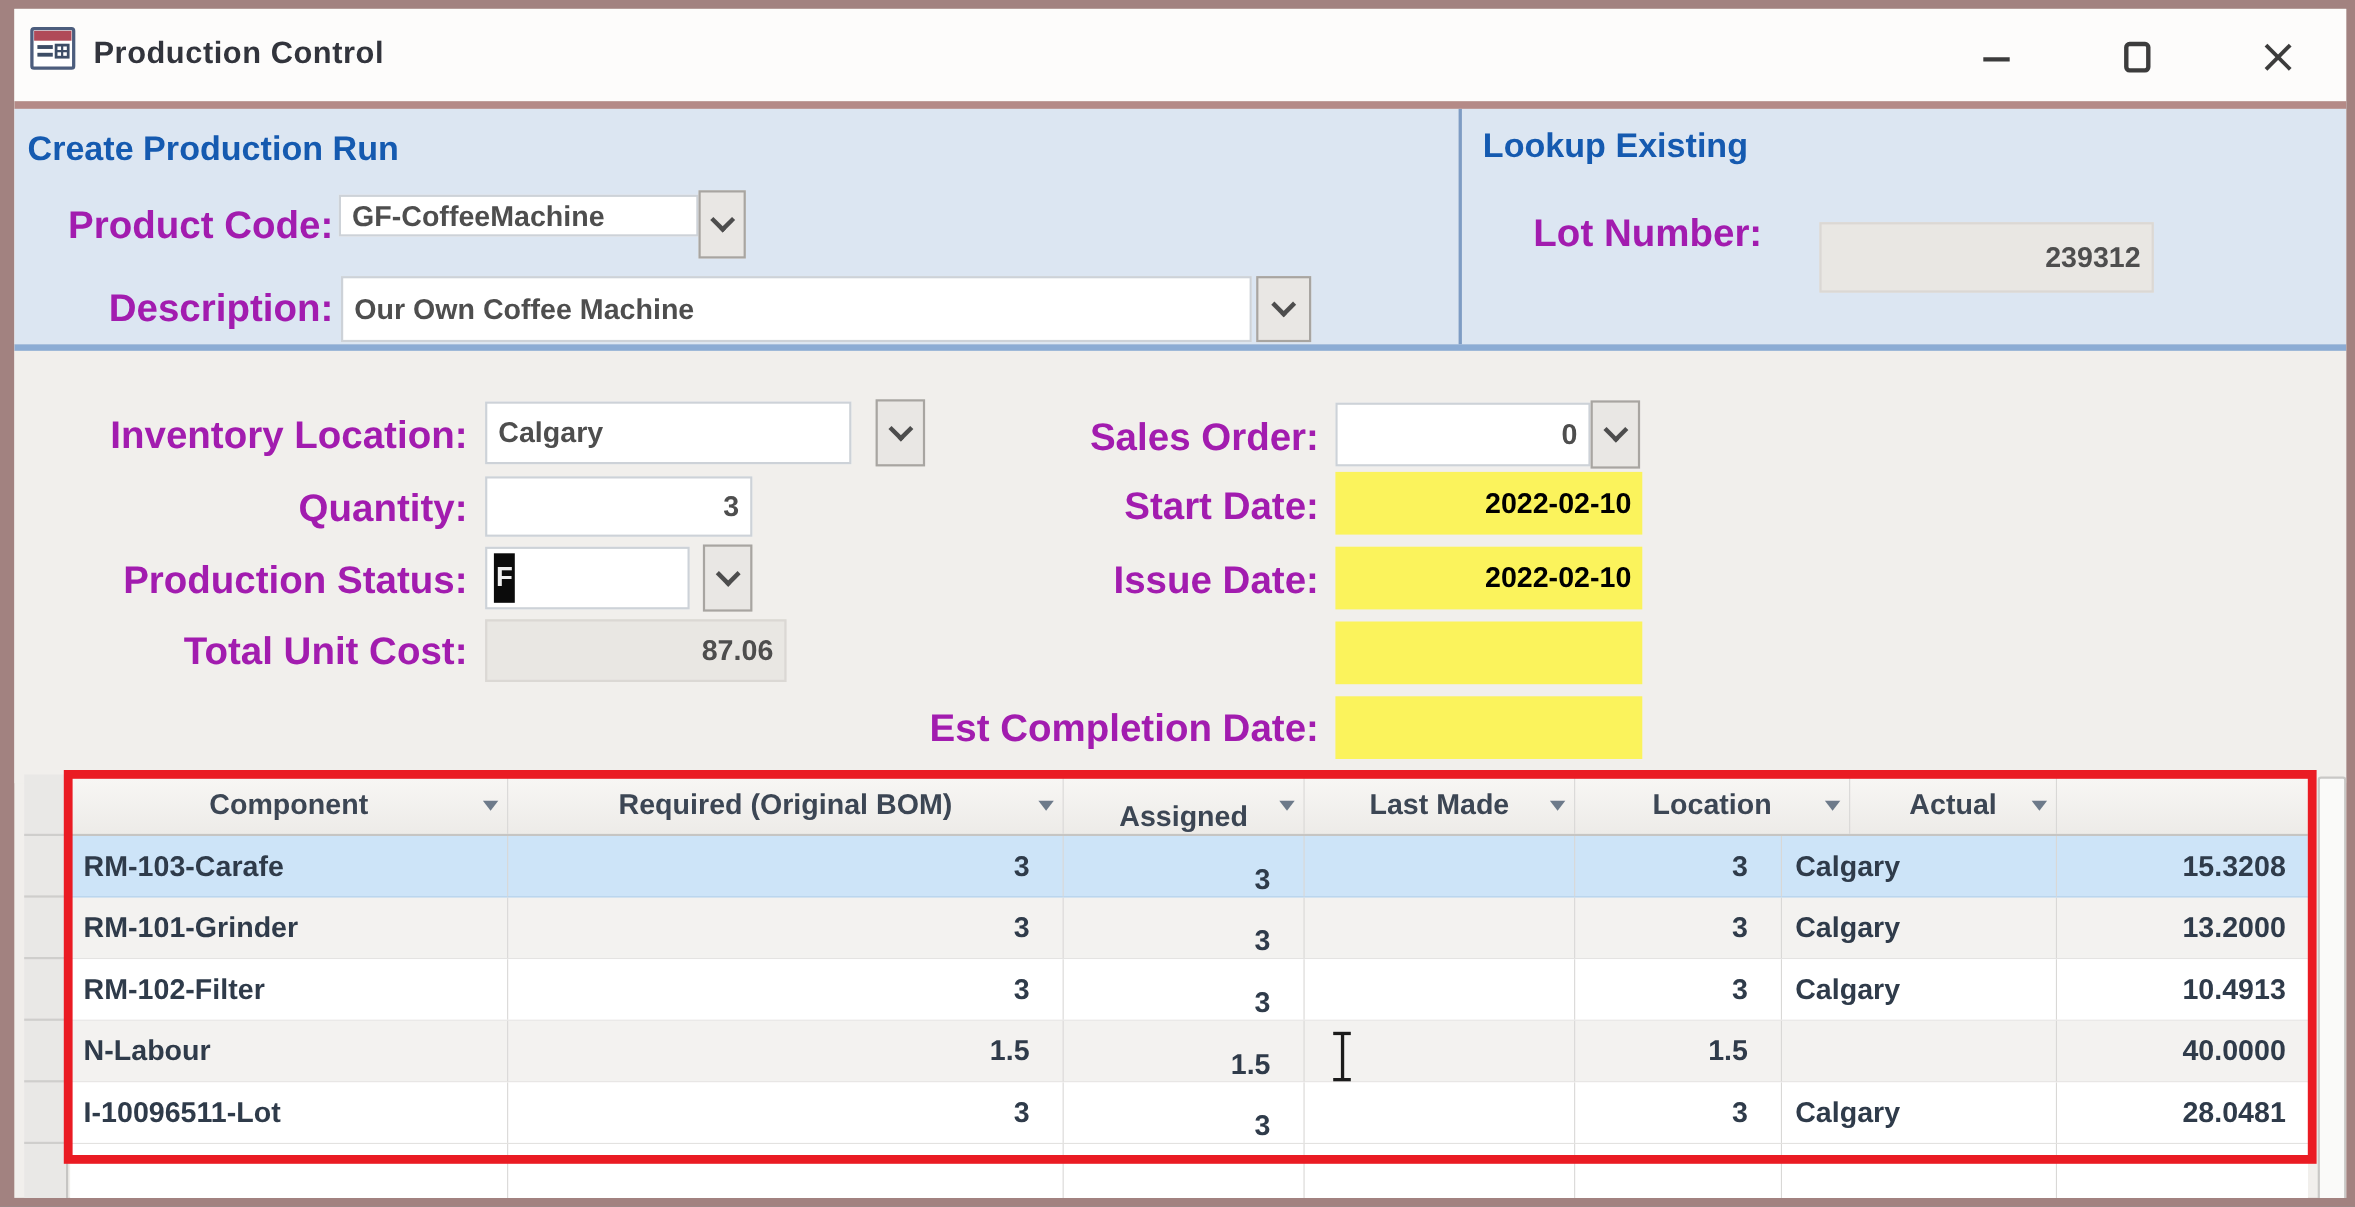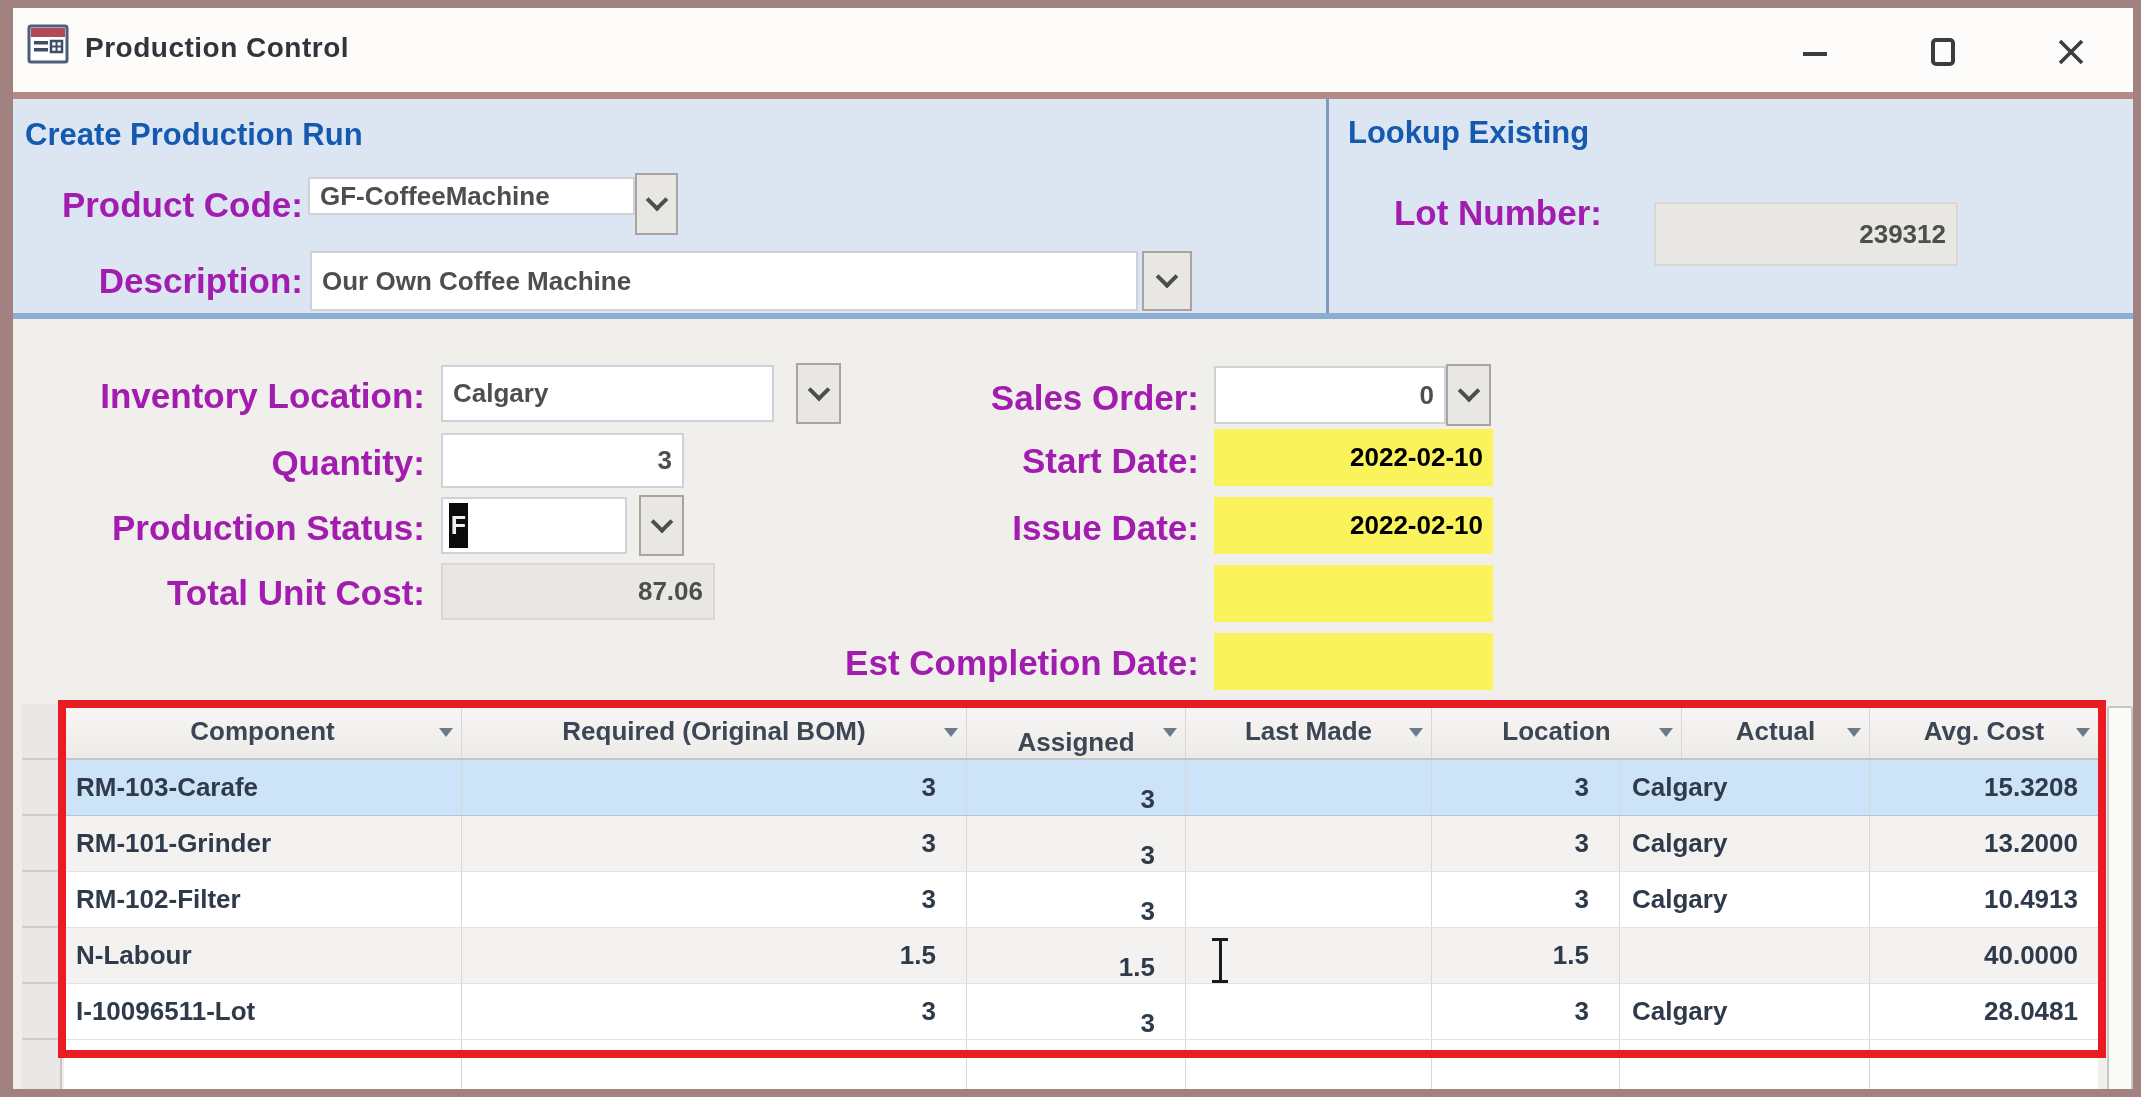--- a/index.html
+++ b/index.html
@@ -248,24 +248,20 @@
               <span class="sort-arrow"></span>
             </div>
             <div class="ds-cell ds-hcell col5">
               <span>Location</span>
               <span class="sort-arrow"></span>
             </div>
             <div class="ds-cell ds-hcell col4">
               <span>Actual</span>
               <span class="sort-arrow"></span>
             </div>
-            <div class="ds-cell ds-hcell col6">
-              <span>Avg. Cost</span>
-              <span class="sort-arrow"></span>
-            </div>
           </div>
           <div class="ds-row selected">
             <div class="ds-cell col0 left">RM-103-Carafe</div>
             <div class="ds-cell col1 right">3</div>
             <div class="ds-cell col2 right">3</div>
             <div class="ds-cell col3 right"></div>
             <div class="ds-cell col4 right">3</div>
             <div class="ds-cell col5 left">Calgary</div>
             <div class="ds-cell col6 right">15.3208</div>
           </div>

